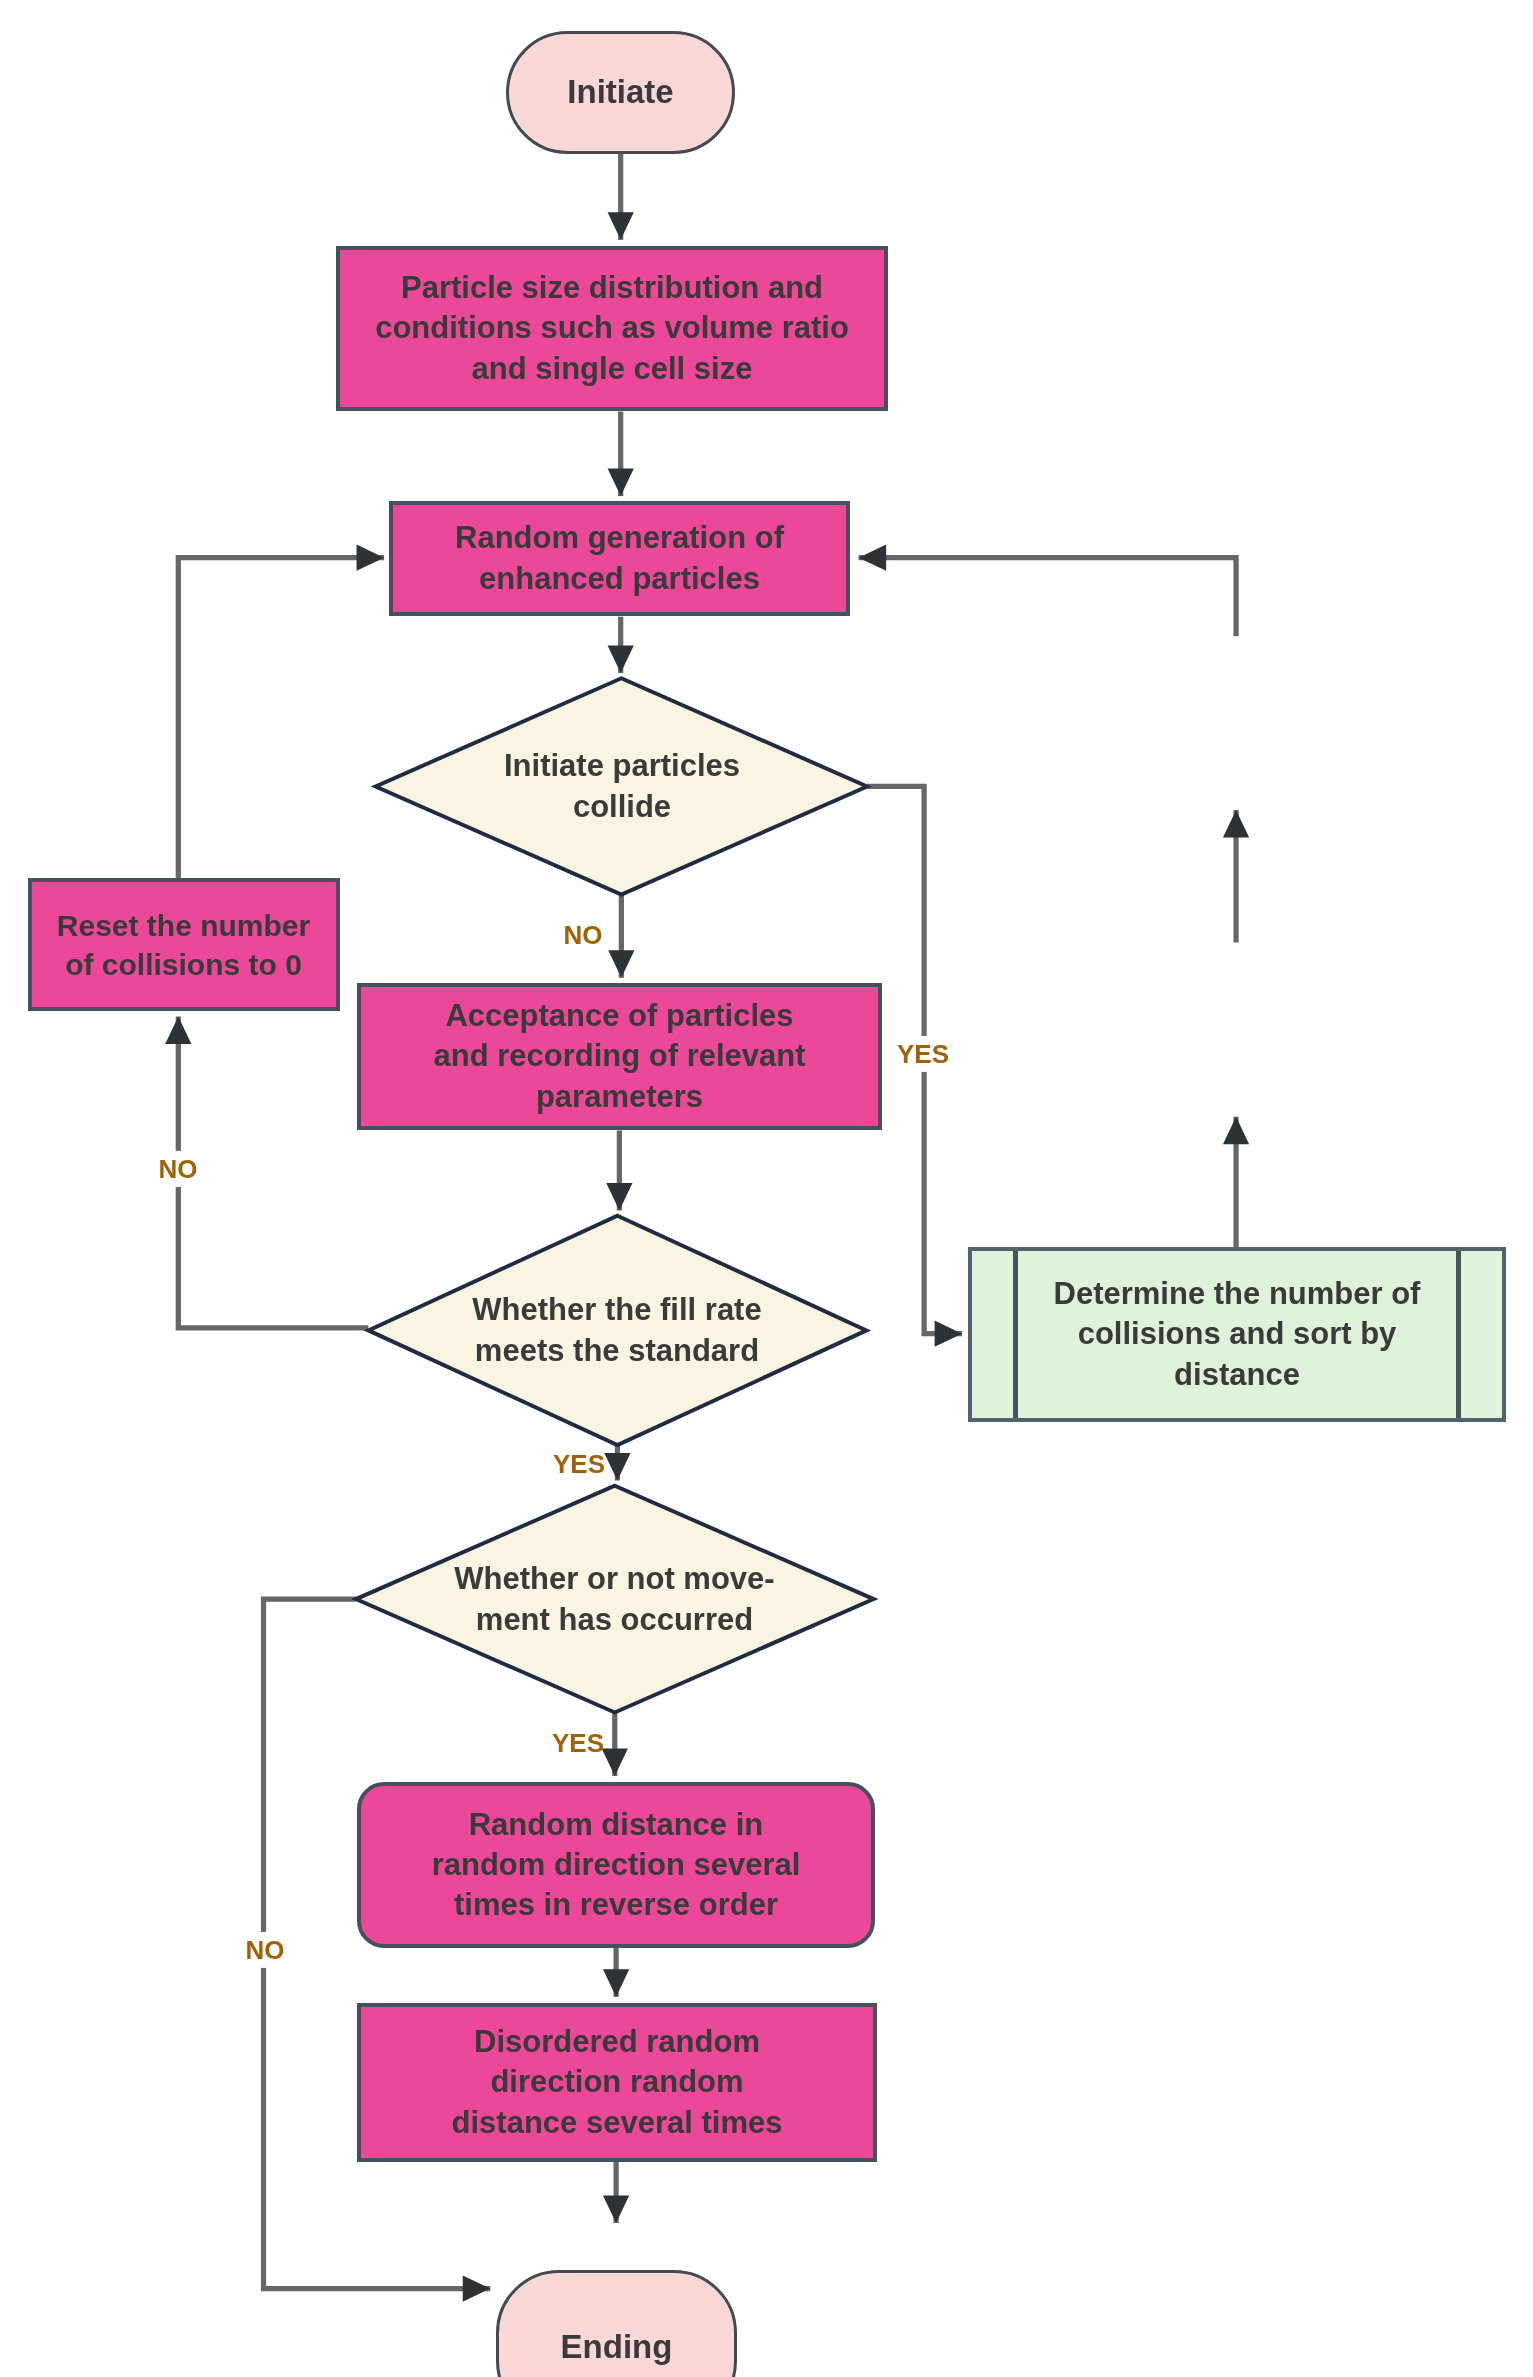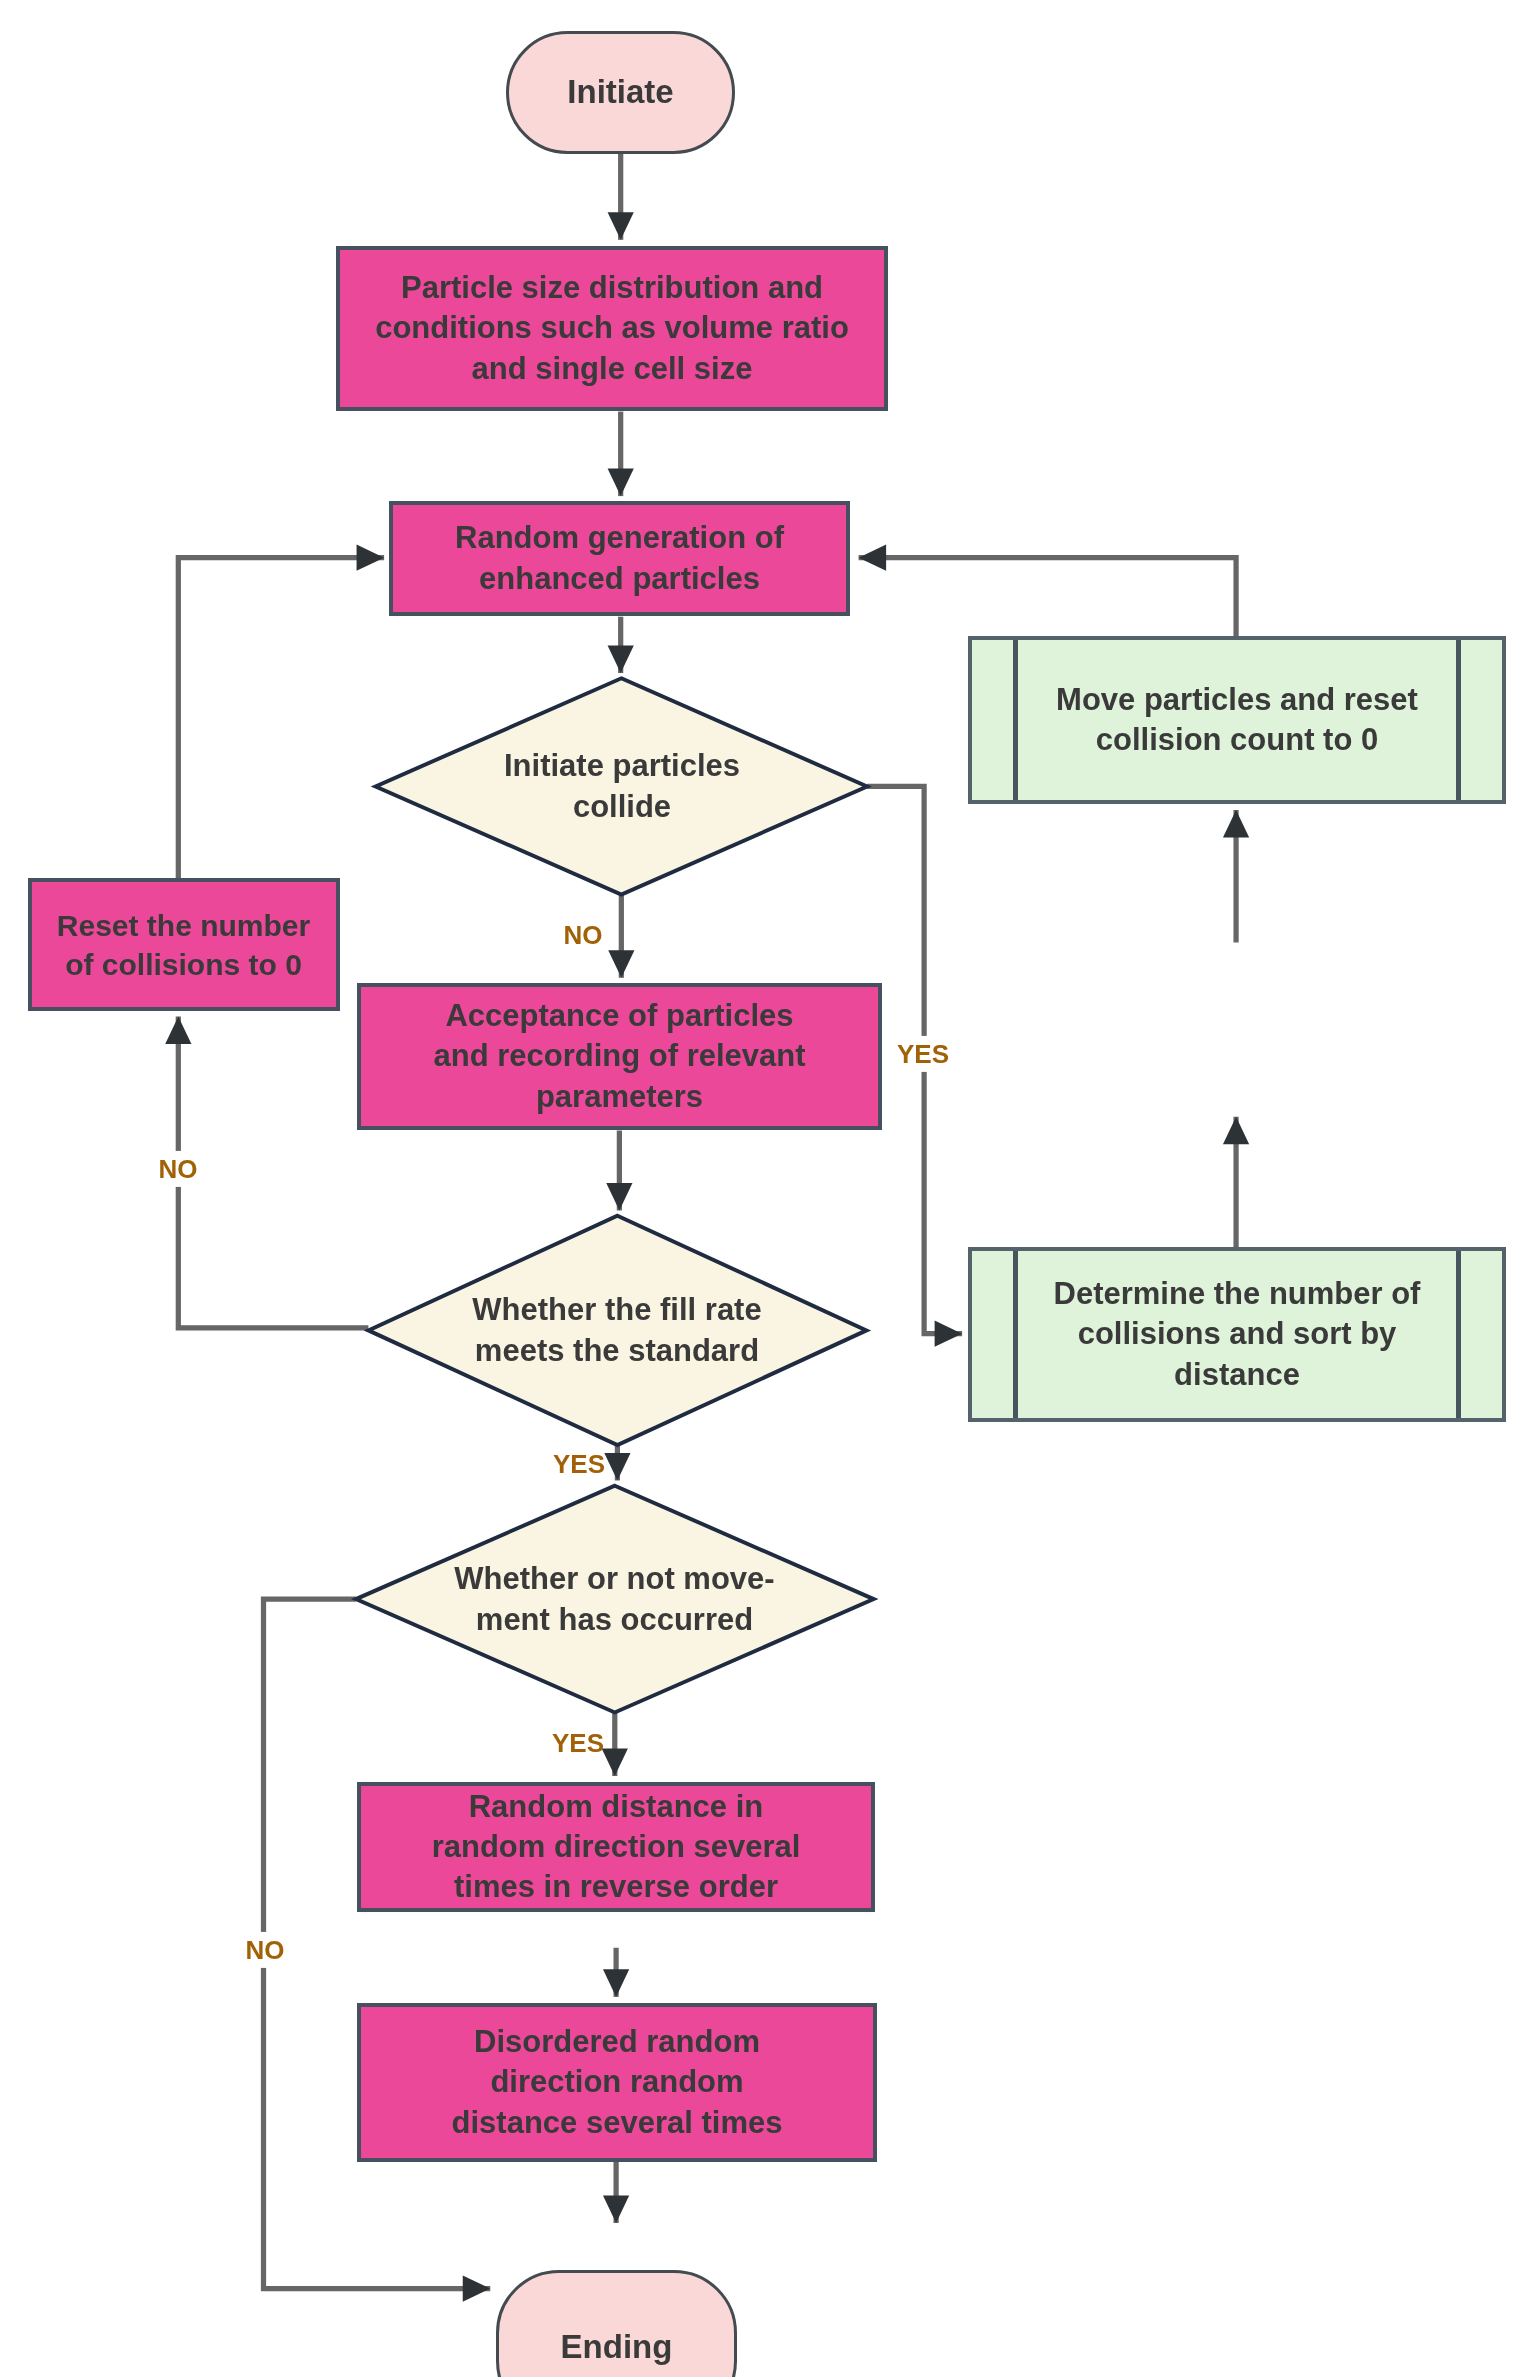--- a/index.html
+++ b/index.html
@@ -74,31 +74,26 @@
   <div class="node terminal" style="left:506px;top:31px;width:229px;height:123px;">Initiate</div>
 
   <div class="node process" style="left:336px;top:246px;width:552px;height:165px;padding:0 18.4px;">Particle size distribution and conditions such as volume ratio and single cell size</div>
 
   <div class="node process" style="left:389px;top:501px;width:461px;height:115px;padding:0 29px;">Random generation of enhanced particles</div>
 
   <div class="node process" style="left:27.5px;top:878px;width:312px;height:133px;padding:0 13px;font-size:30px;">Reset the number of collisions to 0</div>
 
   <div class="node process" style="left:357px;top:983px;width:525px;height:147px;padding:0 66px;">Acceptance of particles and recording of relevant parameters</div>
 
-  <div class="node process" style="left:357px;top:1782px;width:518px;height:130px;padding:0 67px;">Random distance in random direction several times in reverse order</div>
+  <div class="node process" style="left:357px;top:1782px;width:518px;height:166px;padding:0 67px;border-radius:27px;">Random distance in random direction several times in reverse order</div>
 
   <div class="node process" style="left:357px;top:2003px;width:520px;height:159px;padding:0 64px;">Disordered random direction random distance several times</div>
 
   <div class="node terminal" style="left:496px;top:2229px;width:241px;height:154px;margin-top:41px;">Ending</div>
 
-  <div class="node predef" style="left:968px;top:636px;width:538px;height:168px;">
-    <div class="bar left"></div>
-    <span>Move particles and reset collision count to 0</span>
-    <div class="bar right"></div>
-  </div>
 
 
   <div class="node predef" style="left:968px;top:1247px;width:538px;height:175px;">
     <div class="bar left"></div>
     <span>Determine the number of collisions and sort by distance</span>
     <div class="bar right"></div>
   </div>
 
   <div class="decision-label" style="left:458px;top:721px;width:328px;height:131px;">Initiate particles collide</div>
 

